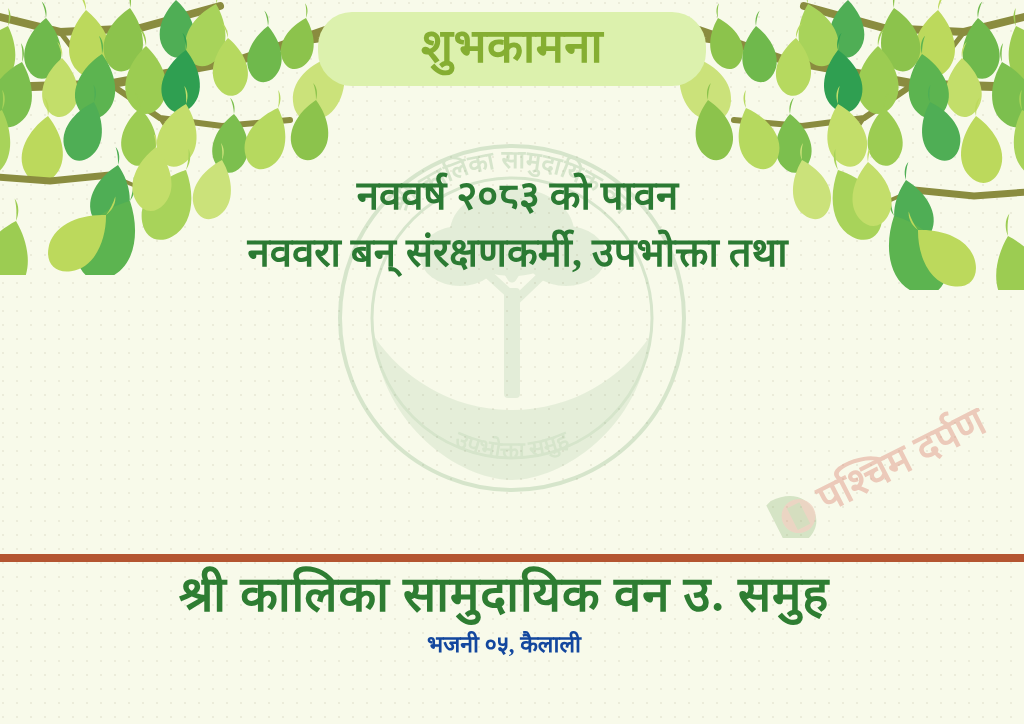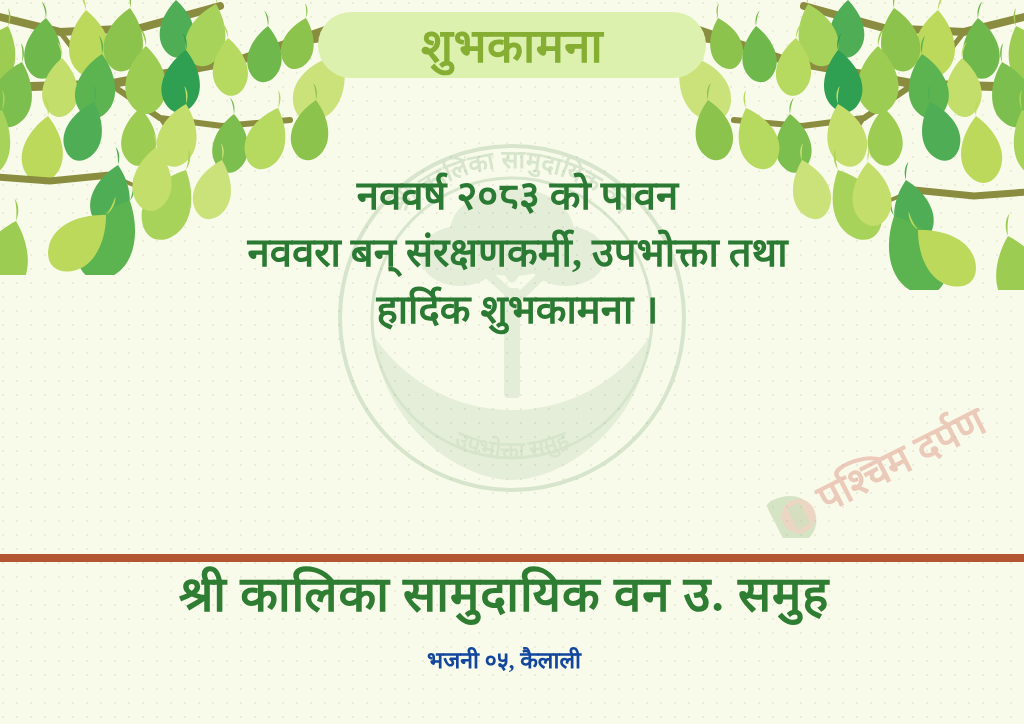--- a/index.html
+++ b/index.html
@@ -72,21 +72,21 @@
     top: 12px;
     left: 0;
     right: 0;
     display: flex;
     justify-content: center;
     z-index: 4;
   }
   .title-pill {
     background: #dcf1ad;
     border-radius: 34px;
-    padding: 6px 44px 4px 44px;
+    padding: 6px 44px 12px 44px;
     min-width: 300px;
     text-align: center;
   }
   .title-pill .title-text {
     font-family: "Liberation Serif", "DejaVu Serif", serif;
     font-weight: bold;
     font-size: 47px;
     line-height: 1.2;
     color: #85ae32;
     letter-spacing: 0.5px;
@@ -134,21 +134,21 @@
   .footer .org-name {
     font-family: "Liberation Serif", "DejaVu Serif", serif;
     font-weight: bold;
     font-size: 49px;
     line-height: 1.2;
     color: #2e7d32;
     letter-spacing: 1px;
     white-space: nowrap;
   }
   .footer .org-address {
-    margin-top: 22px;
+    margin-top: 6px;
     font-family: "Liberation Serif", "DejaVu Serif", serif;
     font-weight: bold;
     font-size: 23px;
     line-height: 1.2;
     color: #13479e;
     white-space: nowrap;
   }
 </style>
 </head>
 <body>
@@ -439,21 +439,20 @@
 
   <div class="title-pill-wrap">
     <div class="title-pill">
       <div class="title-text">शुभकामना</div>
     </div>
   </div>
 
   <div class="message">
     <div class="line">नववर्ष २०८३ को पावन</div>
     <div class="line">नववरा बन् संरक्षणकर्मी, उपभोक्ता तथा</div>
-    <div class="line">हार्दिक शुभकामना ।</div>
   </div>
 
   <div class="divider"></div>
 
   <div class="footer">
     <div class="org-name">श्री कालिका सामुदायिक वन उ. समुह</div>
     <div class="org-address">भजनी ०५, कैलाली</div>
   </div>
 
 </div>

